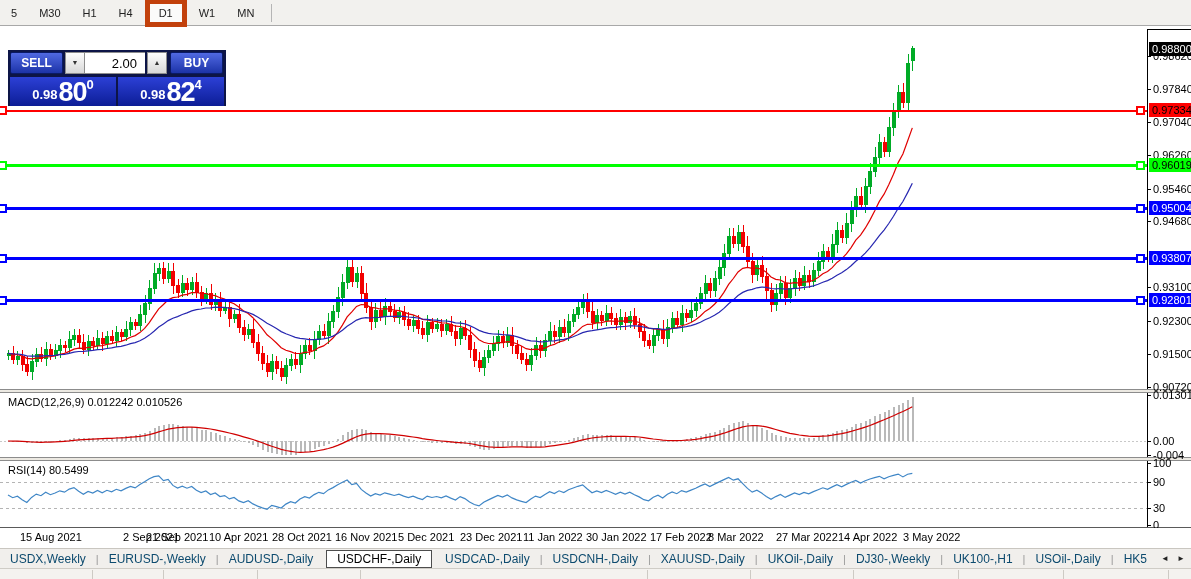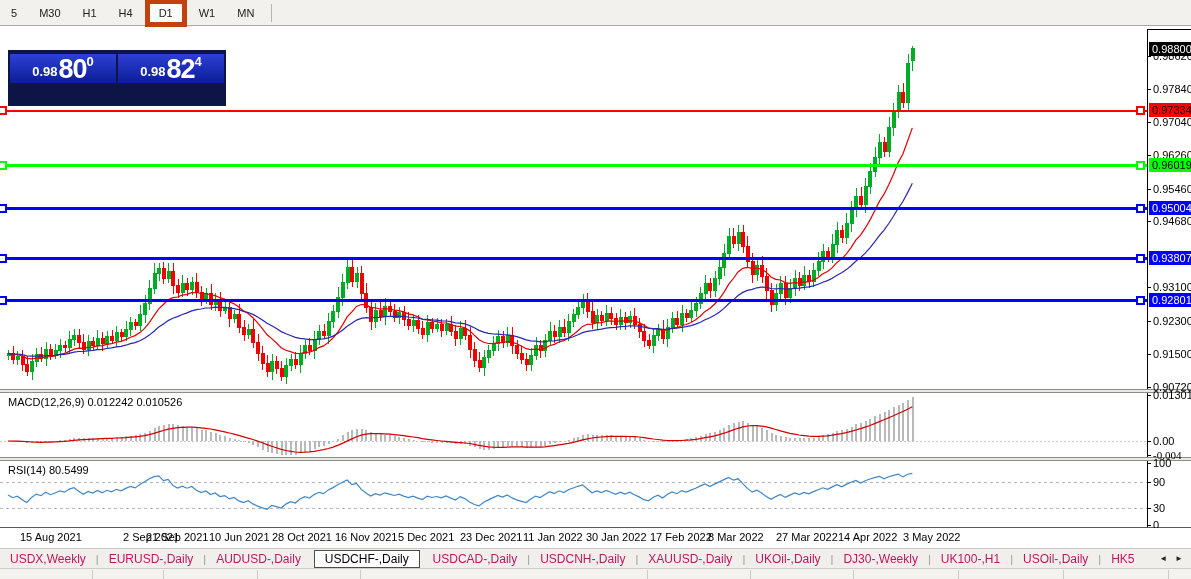--- a/index.html
+++ b/index.html
@@ -55,21 +55,21 @@
   
   .ind-label{position:absolute;left:8px;font-size:11px;color:#000;white-space:nowrap;}
 
   
   #dateaxis{position:absolute;left:8px;top:528px;width:1191px;height:20px;background:#fff;}
   .datelbl{position:absolute;top:3px;font-size:11px;color:#000;white-space:nowrap;}
 
   
   #tabbar{position:absolute;left:0;top:548px;width:1191px;height:20px;background:#f1efec;
           border-top:1px solid #c9c6c0;display:flex;align-items:center;}
-  .tab{font-size:12px;color:#be185d;padding:2px 10px;white-space:nowrap;cursor:pointer;}
+  .tab{font-size:12px;color:#0c4a6e;padding:2px 10px;white-space:nowrap;cursor:pointer;}
   .tab.active{background:#fff;border:1px solid #4d4d4d;color:#000;padding:1px 10px;}
   .tabsep{color:#9a9a9a;font-size:11px;}
   #tabarrows{margin-left:auto;display:flex;align-items:center;padding-right:4px;}
   .tabarrow{font-size:8px;color:#222;padding:2px 4px;cursor:pointer;}
 
   
   #statusbar{position:absolute;left:0;top:568px;width:1191px;height:11px;background:#f4f2ef;
              border-top:1px solid #cfccc6;}
   .statsep{position:absolute;top:1px;width:1px;height:9px;background:#cdcac4;}
 </style>
@@ -694,20 +694,27 @@
       <line x1="0" y1="508.5" x2="1147" y2="508.5" stroke="#b4b4b4" stroke-dasharray="3 3"></line>
       <polyline points="8,495.0 12.71,497.7 17.42,496.2 22.13,499.8 26.84,502.5 31.55,497.4 36.26,494.1 40.97,495.7 45.68,492.2 50.39,494.7 55.1,493.0 59.81,490.8 64.52,492.2 69.22999999999999,489.1 73.94,487.6 78.65,491.3 83.36,494.2 88.07,491.4 92.78,493.0 97.49,490.4 102.2,492.9 106.91,490.3 111.62,491.8 116.33,489.3 121.03999999999999,490.9 125.75,488.4 130.45999999999998,486.4 135.17000000000002,487.9 139.88,484.5 144.59,481.8 149.3,478.8 154.01,476.6 158.72,475.9 163.43,480.6 168.14,479.4 172.85,485.4 177.56,488.1 182.27,486.2 186.98,488.2 191.69,486.5 196.4,490.3 201.10999999999999,492.6 205.82,491.0 210.53,494.5 215.24,493.0 219.95,496.5 224.66,495.6 229.37,498.9 234.07999999999998,497.5 238.79,500.9 243.5,502.6 248.21,500.7 252.92,503.9 257.63,506.1 262.34000000000003,507.9 267.05,509.3 271.76,505.4 276.46999999999997,506.7 281.18,508.0 285.89,504.1 290.6,501.7 295.31,503.0 300.02,499.0 304.73,496.7 309.44,498.0 314.15,494.6 318.86,492.3 323.57,493.6 328.28,489.9 332.99,487.6 337.7,484.8 342.41,482.2 347.12,480.0 351.83,484.7 356.54,483.5 361.25,489.4 365.96,492.9 370.67,496.1 375.38,493.6 380.09,495.0 384.8,492.8 389.51,494.1 394.21999999999997,495.5 398.93,494.2 403.64,496.1 408.35,497.5 413.06,496.1 417.77,498.1 422.48,499.5 427.19,496.1 431.9,497.5 436.61,496.5 441.32,497.9 446.03,496.0 450.74,498.1 455.45,500.0 460.15999999999997,496.6 464.87,498.6 469.58,502.0 474.29,504.5 479,505.9 483.71,502.2 488.42,499.9 493.13,497.6 497.84,495.5 502.55,497.1 507.26,494.9 511.96999999999997,497.9 516.6800000000001,499.9 521.39,501.3 526.1,502.6 530.81,499.1 535.52,496.1 540.23,497.6 544.9399999999999,494.4 549.65,491.7 554.36,493.5 559.07,490.8 563.78,492.6 568.49,489.7 573.2,488.0 577.91,486.3 582.62,484.9 587.33,489.0 592.04,492.8 596.75,490.9 601.46,492.5 606.17,490.5 610.88,492.3 615.59,494.4 620.3,492.2 625.01,494.0 629.72,492.1 634.43,494.7 639.14,496.9 643.85,499.7 648.56,500.8 653.27,497.3 657.98,495.2 662.6899999999999,498.0 667.4,494.3 672.11,491.9 676.82,493.7 681.53,490.6 686.24,492.1 690.95,490.1 695.66,488.2 700.37,485.9 705.08,483.9 709.79,486.6 714.5,484.1 719.21,481.9 723.92,479.6 728.63,477.4 733.34,480.2 738.05,478.8 742.76,483.7 747.47,488.4 752.18,492.1 756.89,490.2 761.6,493.1 766.31,496.4 771.02,499.3 775.73,496.6 780.4399999999999,494.4 785.15,497.4 789.86,495.1 794.57,493.0 799.28,494.6 803.99,492.5 808.7,493.9 813.41,491.6 818.12,489.7 822.83,487.8 827.54,489.4 832.25,486.9 836.96,484.6 841.67,486.8 846.38,484.4 851.09,482.3 855.8,480.5 860.51,483.1 865.22,480.8 869.93,479.0 874.64,477.6 879.35,476.3 884.06,478.9 888.77,476.7 893.48,475.4 898.1899999999999,474.1 902.9,476.9 907.61,474.2 912.3199999999999,473.4" fill="none" stroke="#3f86c6" stroke-width="1.2" shape-rendering="auto"></polyline>
     </svg>
   <div id="scaleDivider"></div>
   <div class="splitter" style="top:389px"></div>
   <div class="splitter" style="top:457px"></div>
   <div id="chartBottomBorder"></div>
 
 
   <div id="trade">
+    <div class="row1">
+      <div class="tradebtn">SELL</div>
+      <div class="spinbtn">▼</div>
+      <input id="volfield" value="2.00" style="">
+      <div class="spinbtn">▲</div>
+      <div class="tradebtn" id="buybtn">BUY</div>
+    </div>
     <div class="row2">
       <div class="pricebox">
         <span class="pb-small">0.98</span>
         <span class="pb-big">80</span>
         <span class="pb-sup">0</span>
       </div>
       <div class="pricebox">
         <span class="pb-small">0.98</span>
         <span class="pb-big">82</span>
         <span class="pb-sup">4</span>
@@ -750,51 +757,51 @@
       <div class="scale-box" style="top: 103px; background: rgb(255, 0, 0); color: rgb(0, 0, 0);">0.97334</div>
       <div class="scale-box" style="top: 158px; background: rgb(0, 255, 0); color: rgb(0, 0, 0);">0.96019</div>
       <div class="scale-box" style="top: 201px; background: rgb(0, 0, 255); color: rgb(255, 255, 255);">0.95004</div>
       <div class="scale-box" style="top: 251px; background: rgb(0, 0, 255); color: rgb(255, 255, 255);">0.93807</div>
       <div class="scale-box" style="top: 293px; background: rgb(0, 0, 255); color: rgb(255, 255, 255);">0.92801</div>
       <div class="scale-dash" style="top: 395px;"></div>
       <div class="scale-tick" style="top: 389px;">0.013015</div>
       <div class="scale-dash" style="top: 441px;"></div>
       <div class="scale-tick" style="top: 435px;">0.00</div>
       <div class="scale-dash" style="top: 455px;"></div>
-      <div class="scale-tick" style="top: 449px; font-family: Liberation Serif, serif;">-0.004</div>
+      <div class="scale-tick" style="top: 449px;">-0.004</div>
       <div class="scale-dash" style="top: 463px;"></div>
       <div class="scale-tick" style="top: 457px;">100</div>
       <div class="scale-dash" style="top: 482px;"></div>
       <div class="scale-tick" style="top: 476px;">90</div>
       <div class="scale-dash" style="top: 508px;"></div>
       <div class="scale-tick" style="top: 502px;">30</div>
       <div class="scale-dash" style="top: 525px;"></div>
       <div class="scale-tick" style="top: 519px;">0</div>
     </div>
   <div id="dateaxis">
       <div class="datelbl" style="left: 12px;">15 Aug 2021</div>
       <div class="datelbl" style="left: 75px; margin-left: 40px;">2 Sep 2021</div>
       <div class="datelbl" style="left: 138px;">21 Sep 2021</div>
-      <div class="datelbl" style="left: 201px;">10 Jun 2021</div>
+      <div class="datelbl" style="left: 201px;">10 Apr 2021</div>
       <div class="datelbl" style="left: 264px;">28 Oct 2021</div>
       <div class="datelbl" style="left: 327px;">16 Nov 2021</div>
       <div class="datelbl" style="left: 390px;">5 Dec 2021</div>
       <div class="datelbl" style="left: 452px;">23 Dec 2021</div>
       <div class="datelbl" style="left: 515px;">11 Jan 2022</div>
       <div class="datelbl" style="left: 578px;">30 Jan 2022</div>
       <div class="datelbl" style="left: 642px;">17 Feb 2022</div>
       <div class="datelbl" style="left: 700px;">8 Mar 2022</div>
       <div class="datelbl" style="left: 768px;">27 Mar 2022</div>
       <div class="datelbl" style="left: 830px;">14 Apr 2022</div>
       <div class="datelbl" style="left: 895px;">3 May 2022</div>
     </div>
   <div id="tabbar">
       <span class="tab">USDX,Weekly</span>
       <span class="tabsep">|</span>
-      <span class="tab">EURUSD-,Daily</span>
+      <span class="tab">EURUSD-,Weekly</span>
       <span class="tabsep">|</span>
       <span class="tab">AUDUSD-,Daily</span>
       <span class="tabsep" style="visibility: hidden;">|</span>
       <span class="tab active">USDCHF-,Daily</span>
       <span class="tabsep" style="visibility: hidden;">|</span>
       <span class="tab">USDCAD-,Daily</span>
       <span class="tabsep">|</span>
       <span class="tab">USDCNH-,Daily</span>
       <span class="tabsep">|</span>
       <span class="tab">XAUUSD-,Daily</span>

